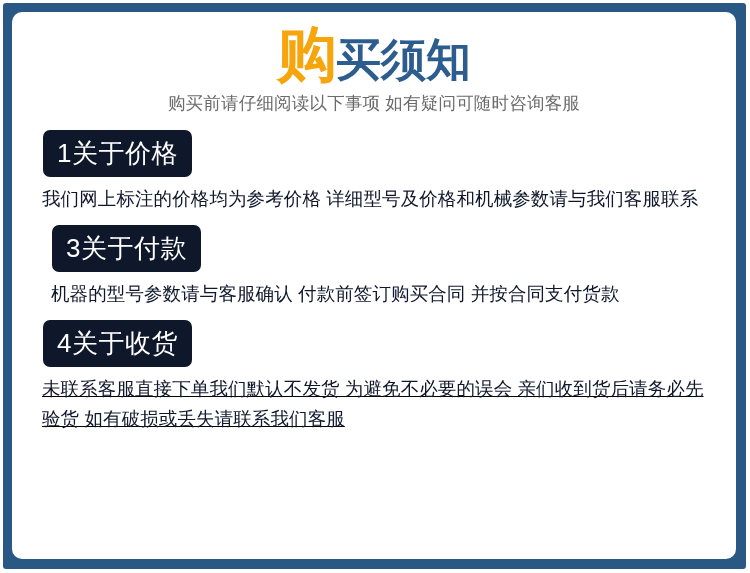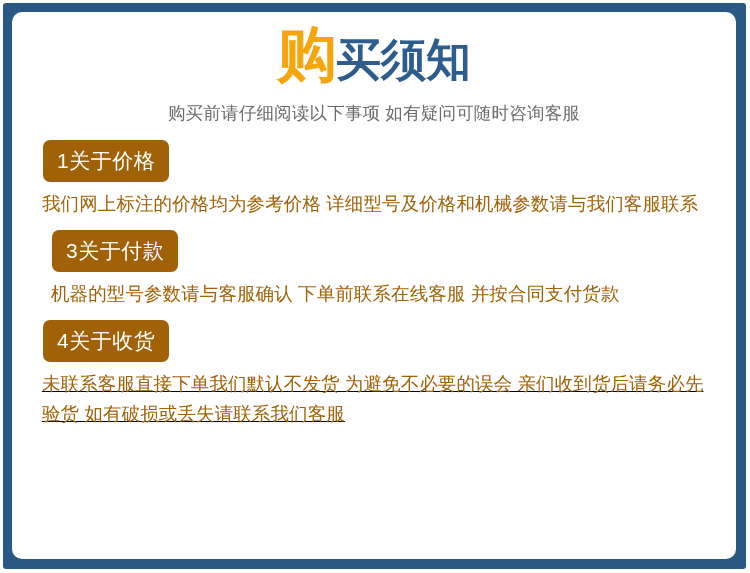--- a/index.html
+++ b/index.html
@@ -60,47 +60,47 @@
   }
   #title-rest {
     font-size: 45px;
     font-weight: 700;
     color: #2d5d8e;
     letter-spacing: 0px;
     vertical-align: baseline;
   }
   #notice-subtitle {
     display: block;
-    margin-top: 18px;
+    margin-top: 8px;
     font-size: 17.5px;
     color: #6b6b6b;
     letter-spacing: 0.2px;
     line-height: 1.2;
   }
 
   
   #notice-sections {
     padding: 16px 0 0 0;
   }
   .notice-section {
     padding: 0 30px 0 31px;
   }
   .section-badge {
     display: inline-block;
-    background: #a16207;
+    background: #0f172a;
     color: #ffffff;
-    font-size: 21px;
+    font-size: 26px;
     line-height: 1;
     padding: 10px 14px 11px 14px;
     border-radius: 7px;
     letter-spacing: 0.5px;
     white-space: nowrap;
   }
   .section-body {
-    color: #a16207;
+    color: #0f172a;
     font-size: 18.5px;
     line-height: 1.62;
     margin: 7px 0 0 -1px;
     letter-spacing: 0.1px;
   }
 
   
   #section-price   { margin-top: 0px; }
   #section-buying  { margin-top: 11px; }
   #section-payment { margin-top: 11px; padding-left: 40px; }
@@ -123,21 +123,21 @@
       <div id="notice-sections">
 
         <div class="notice-section" id="section-price">
           <div class="section-badge">1关于价格</div>
           <div class="section-body">我们网上标注的价格均为参考价格 详细型号及价格和机械参数请与我们客服联系</div>
         </div>
 
 
         <div class="notice-section" id="section-payment">
           <div class="section-badge">3关于付款</div>
-          <div class="section-body">机器的型号参数请与客服确认 下单前联系在线客服 并按合同支付货款</div>
+          <div class="section-body">机器的型号参数请与客服确认 付款前签订购买合同 并按合同支付货款</div>
         </div>
 
         <div class="notice-section" id="section-receipt">
           <div class="section-badge">4关于收货</div>
           <div class="section-body">未联系客服直接下单我们默认不发货 为避免不必要的误会 亲们收到货后请务必先验货 如有破损或丢失请联系我们客服</div>
         </div>
 
       </div>
 
     </div>

